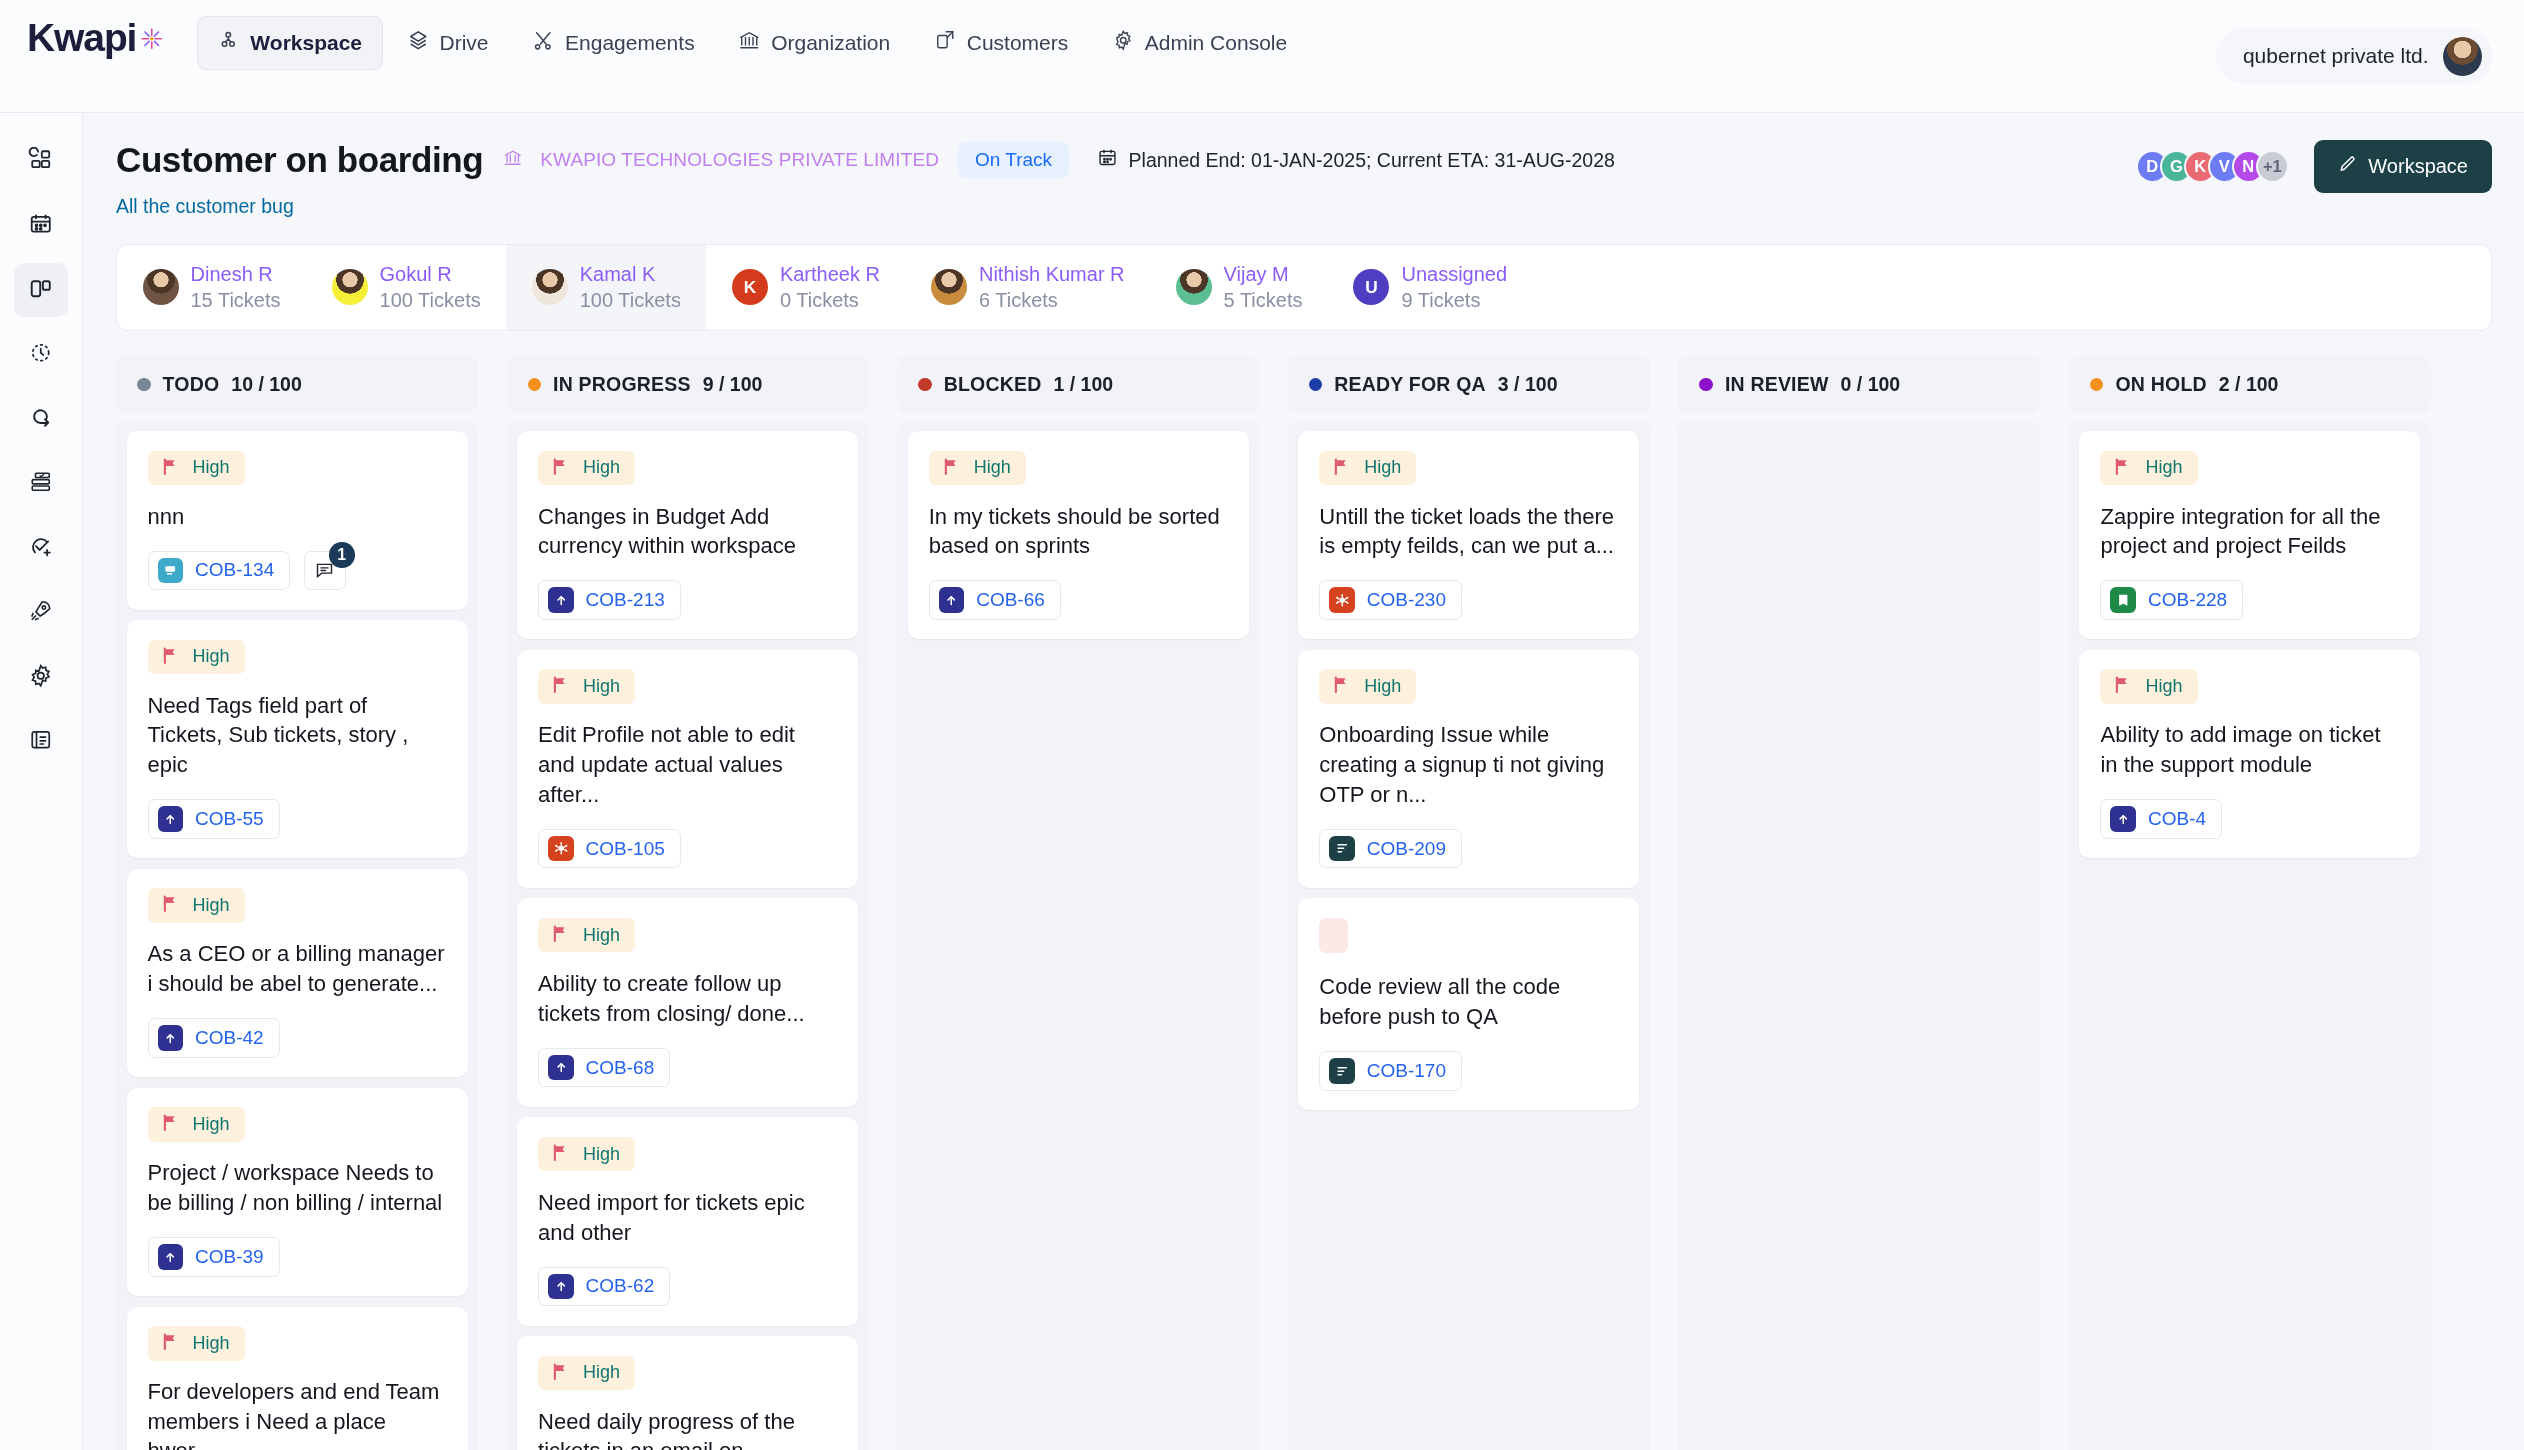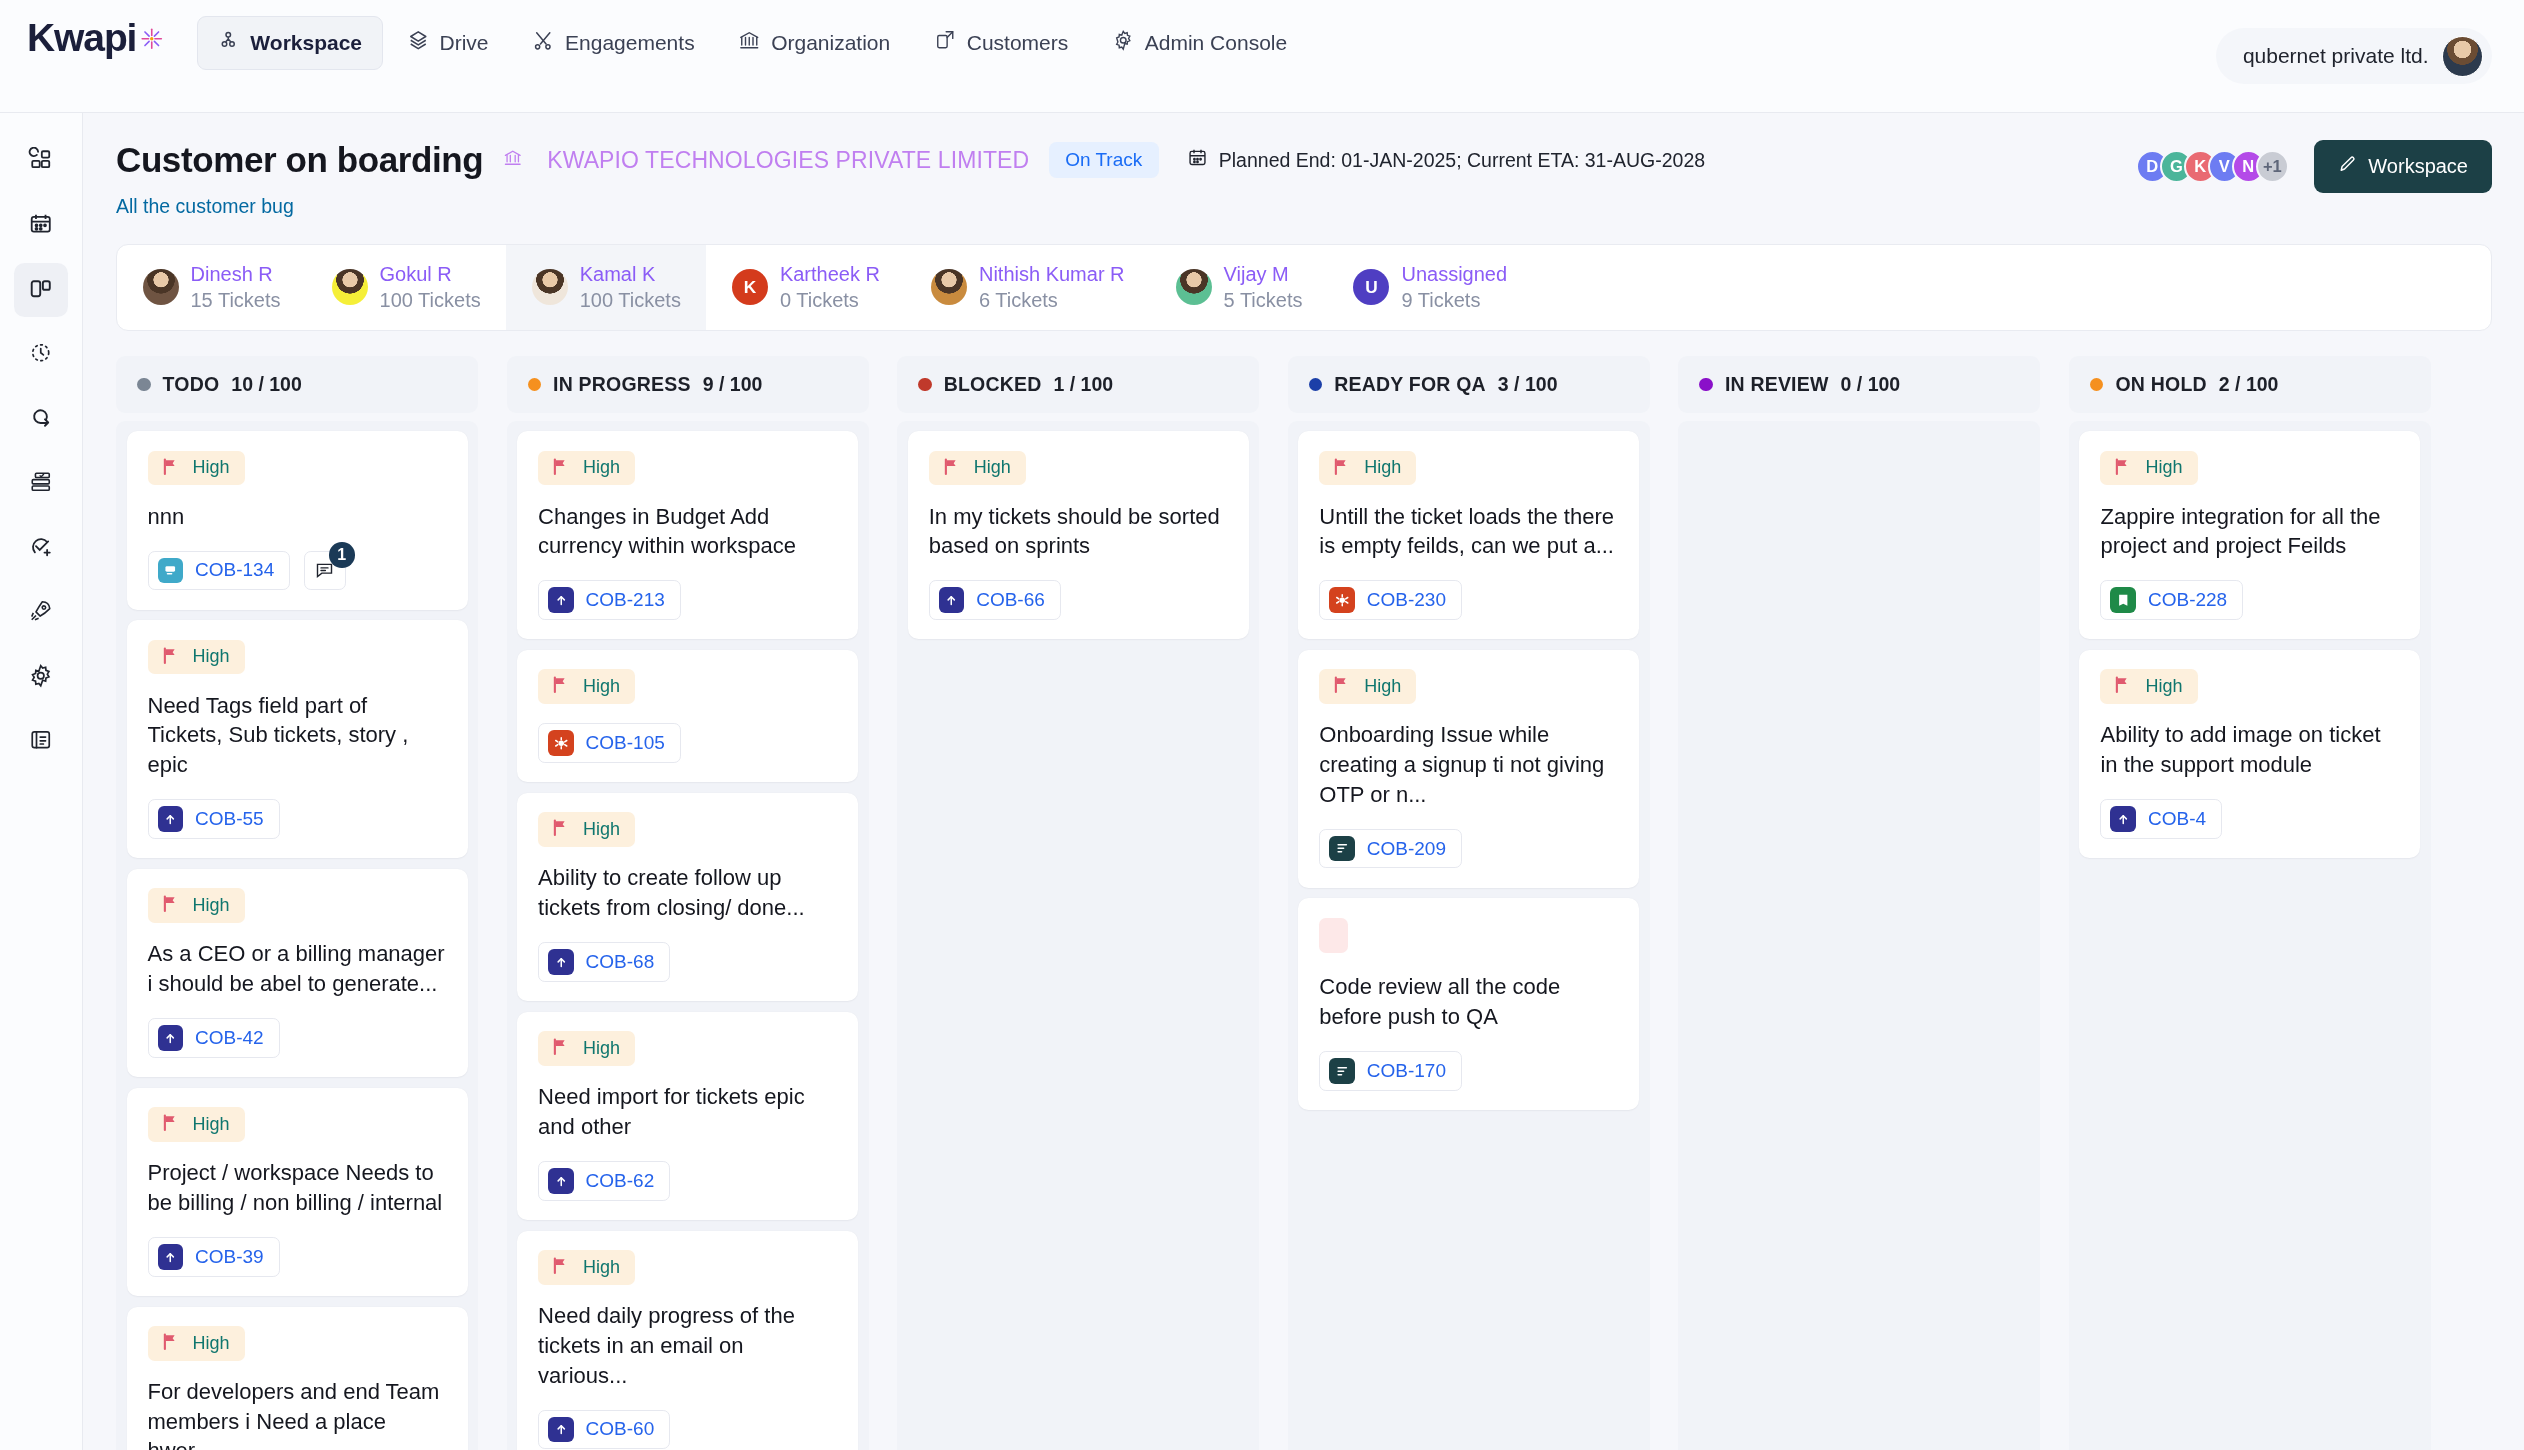--- a/index.html
+++ b/index.html
@@ -83,22 +83,22 @@
   }
   .side-btn.active { background: #eef0f5; }
 
   .content { flex: 1; overflow: hidden; position: relative; }
 
   
   .page-head { padding: 27px 33px 0 33px; }
   .title-row { display: flex; align-items: center; gap: 19.5px; }
   .page-title { font-size: 35px; font-weight: 700; color: #15171f; letter-spacing: -0.4px; }
   .org-link {
-    display: flex; align-items: center; gap: 25px;
-    font-size: 23px; color: #c07ff0; font-weight: 500; cursor: pointer;
+    display: flex; align-items: center; gap: 18px;
+    font-size: 19px; color: #c07ff0; font-weight: 500; cursor: pointer;
     letter-spacing: 0.1px;
   }
   .status-badge {
     background: #e6f0ff; color: #1a6cf5;
     border-radius: 7.5px; padding: 6.8px 16.5px;
     font-size: 19px; font-weight: 500;
   }
   .eta {
     display: flex; align-items: center; gap: 10.5px;
     font-size: 19.5px; color: #20242e; margin-left: 9px;
@@ -653,21 +653,21 @@
                   </span>
                   <span class="key-text">COB-213</span>
                 </div>
               </div></div>
             <div class="card"><div class="prio">
                 <span><svg width="19.5" height="19.5" viewBox="0 0 24 24">
                     <path d="M6 3v18" stroke="#e05a6e" stroke-width="2.6" stroke-linecap="round"></path>
                     <path d="M7 4h11l-2.4 3.6L18 11H7z" fill="#e05a6e"></path>
                   </svg></span>
                 <span class="prio-label">High</span>
-              </div><div class="card-foot">
+              </div><div class="card-title">Edit Profile not able to edit and update actual values after...</div><div class="card-foot">
                 <div class="key-chip">
                   <span class="key-ico" style="background: rgb(212, 66, 30);">
                     <svg width="16.5" height="16.5" viewBox="0 0 24 24" fill="none" stroke="#ffffff" stroke-width="2.2" stroke-linecap="round" stroke-linejoin="round">
                       <circle cx="12" cy="12" r="4" fill="#fff" stroke="none"></circle>
                       <path d="M4 8l3 2M20 8l-3 2M4 16l3-2M20 16l-3-2M12 4v3M12 17v3"></path>
                     </svg>
                   </span>
                   <span class="key-text">COB-105</span>
                 </div>
               </div></div>

